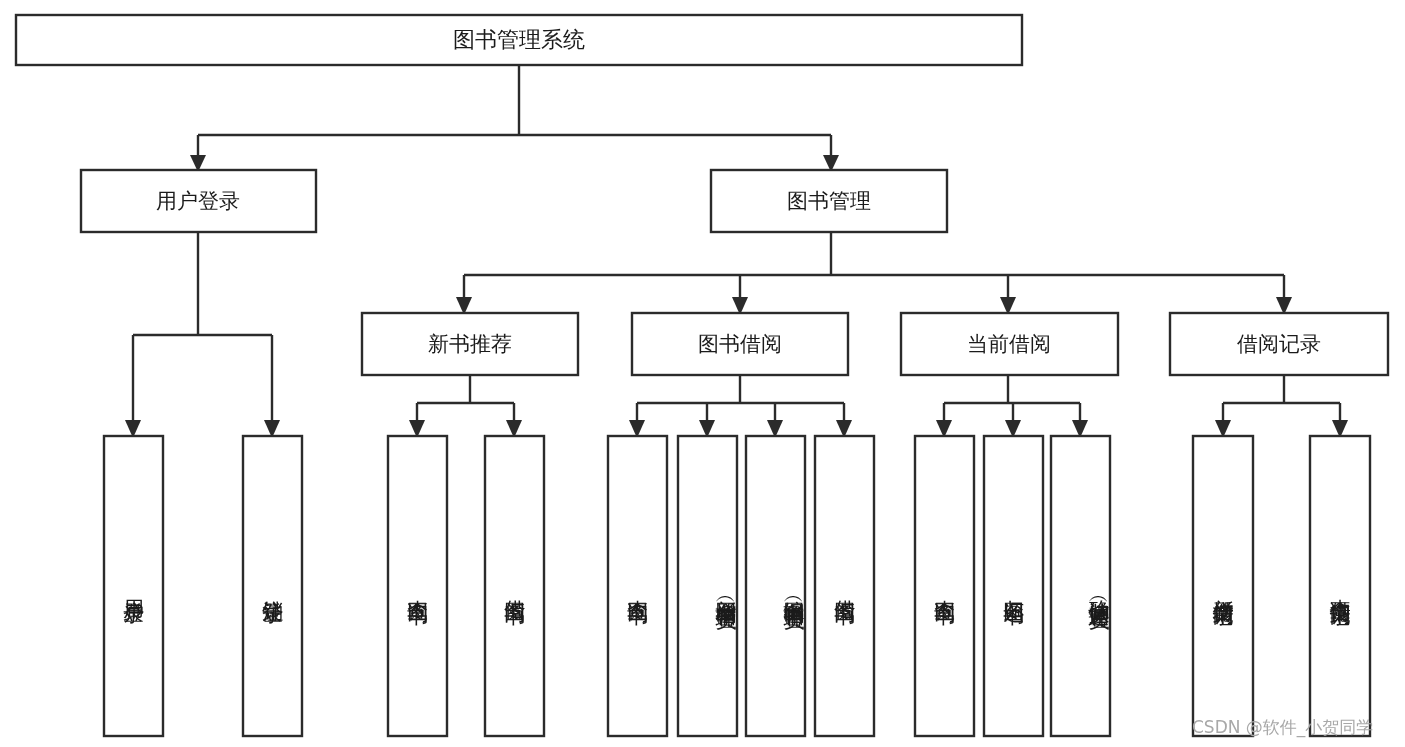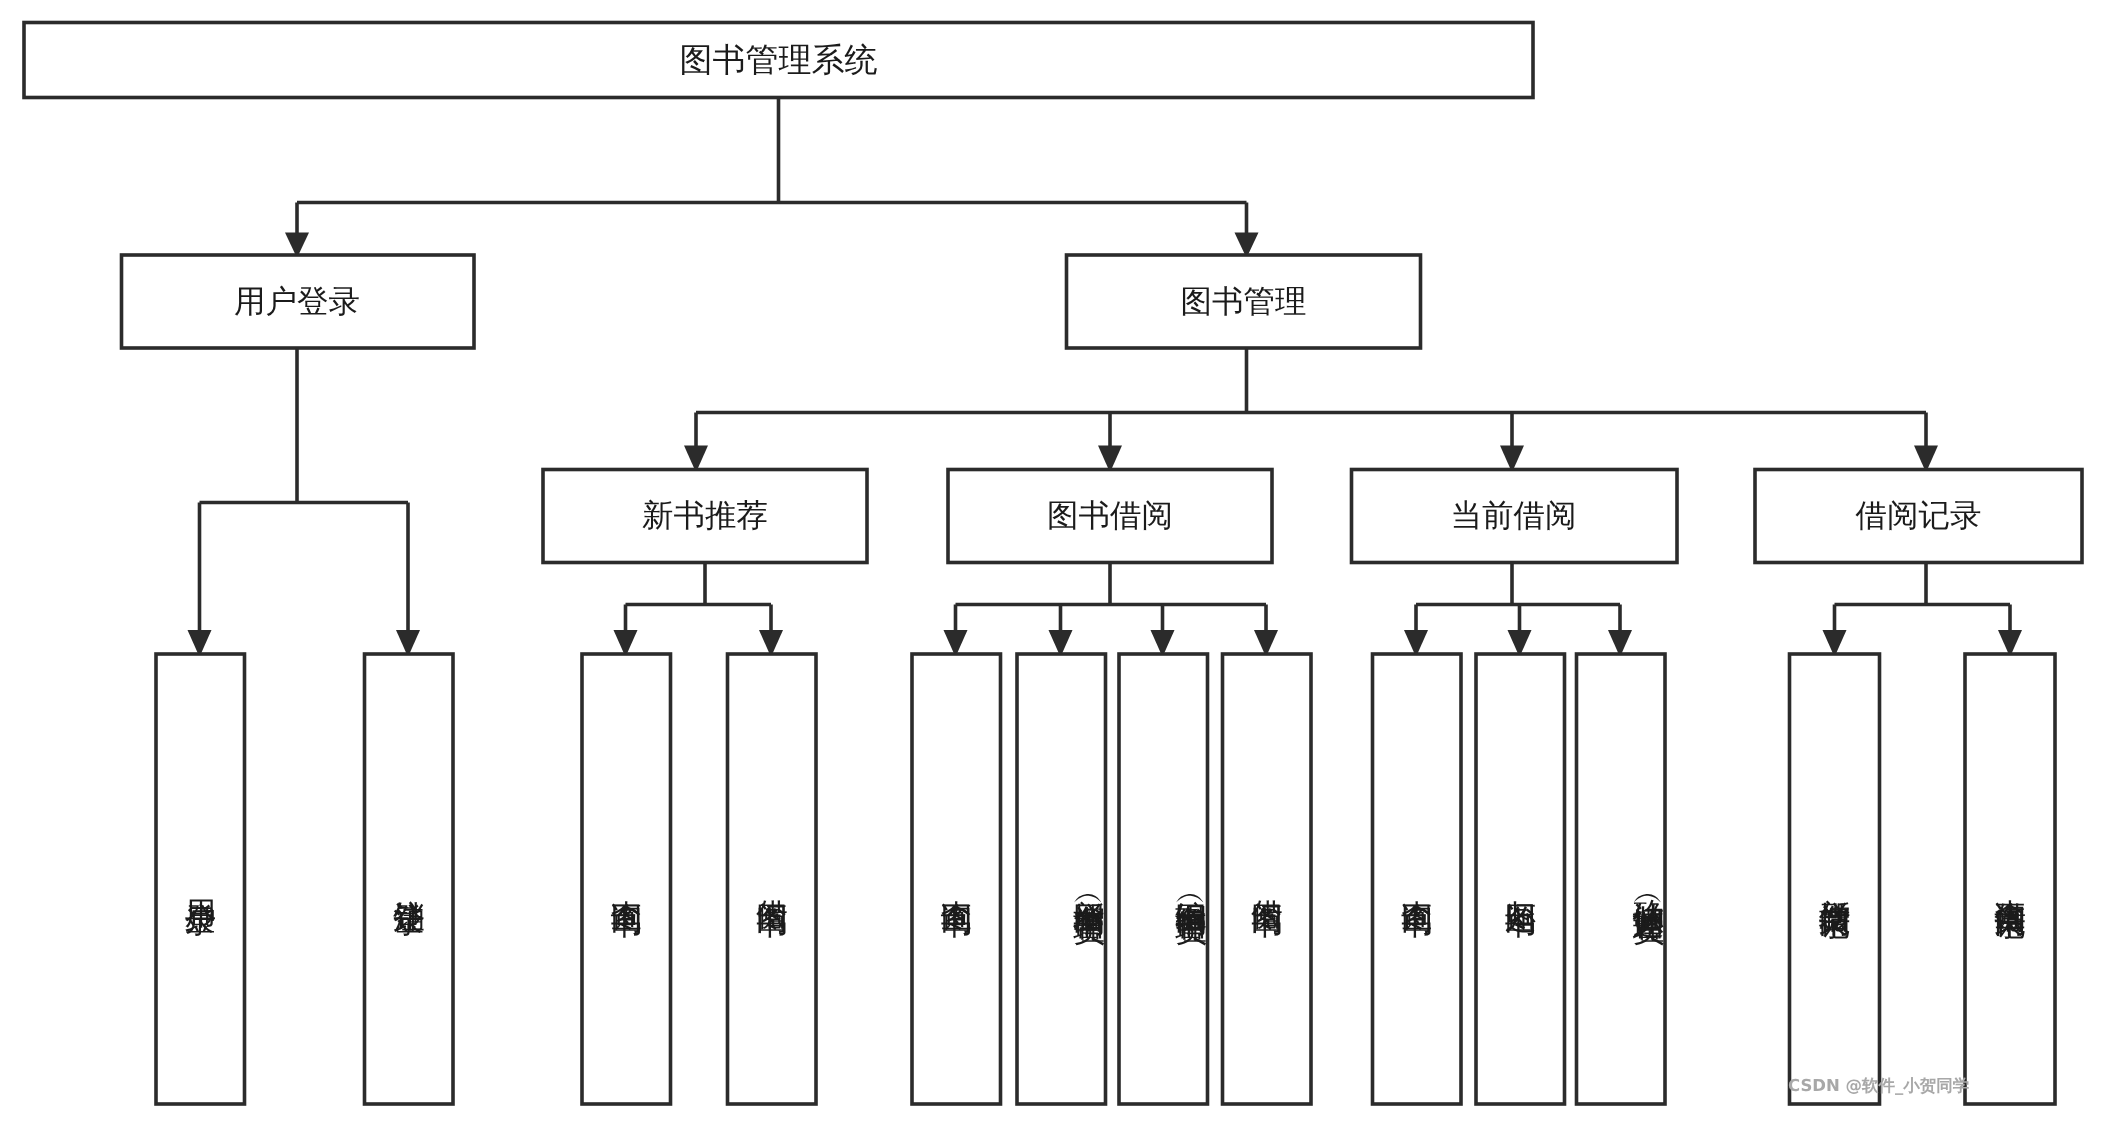--- a/index.html
+++ b/index.html
@@ -66,24 +66,23 @@
     letter-spacing: 1.5px;
     display: flex;
     align-items: center;
     justify-content: center;
     white-space: nowrap;
     pointer-events: none;
   }
   .watermark {
     position: absolute;
     font-family: "DejaVu Sans", "Liberation Sans", sans-serif;
-    font-size: 11px;
+    font-size: 17px;
     color: #a8a8a8;
     white-space: nowrap;
-    font-weight: bold;
   }
 </style>
 </head>
 <body>
 
 <div id="diagram-root">
 
   <svg class="canvas" viewBox="0 0 1405 747">
 
     <g>

